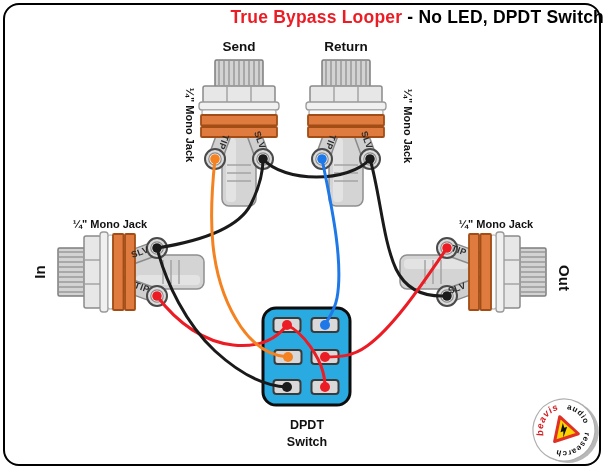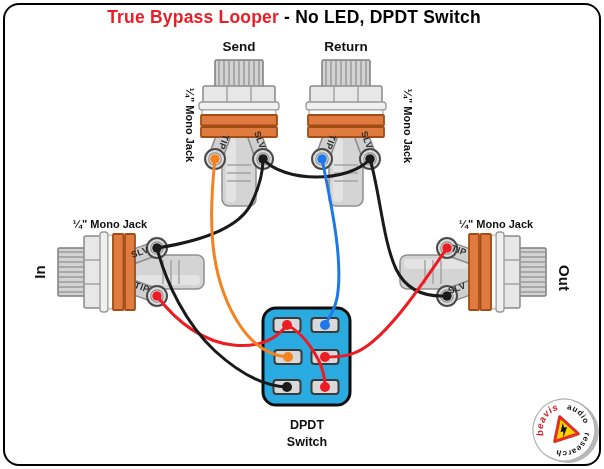--- a/index.html
+++ b/index.html
@@ -1,19 +1,19 @@
 <!DOCTYPE html>
 <html><head>
 <meta charset="utf-8">
 <style>
   html,body{margin:0;padding:0;background:#fff;}
   .stage{position:relative;width:604px;height:469px;background:#fff;overflow:hidden;
          font-family:"Liberation Sans",sans-serif;}
   .frame{position:absolute;inset:3px;border:2.5px solid #000;border-radius:16px;pointer-events:none;}
-  .title{position:absolute;top:7px;left:0;right:16px;text-align:center;
+  .title{position:absolute;top:7px;left:0;right:0;text-align:right;
          font-weight:bold;font-size:17.5px;color:#000;letter-spacing:.2px;}
   .title .hl{color:#EC1C24;}
   svg{position:absolute;left:0;top:0;}
   svg text{font-family:"Liberation Sans",sans-serif;font-weight:bold;fill:#111;}
   .jlabel{font-size:13.5px;text-anchor:middle;}
   .side{font-size:11px;text-anchor:middle;}
   .axis{font-size:15px;text-anchor:middle;}
   .lugtext{font-size:9px;text-anchor:middle;fill:#2b2b2b;letter-spacing:.4px;}
   .swlabel{font-size:12.5px;text-anchor:middle;}
   .metal{fill:#D3D3D3;stroke:#7d7d7d;stroke-width:1.5;}

